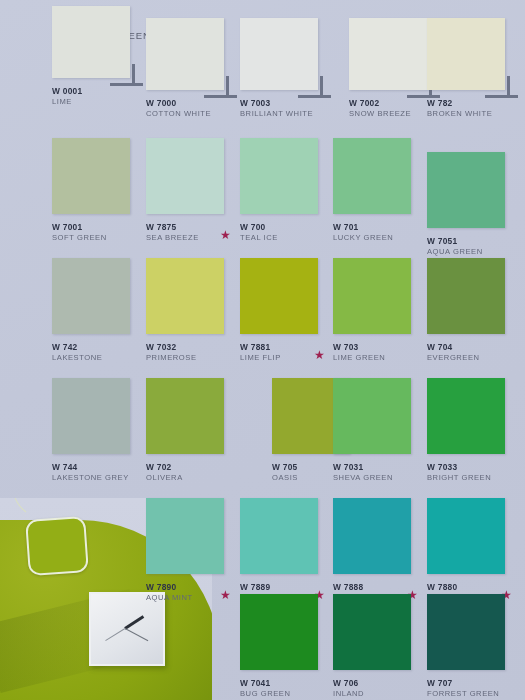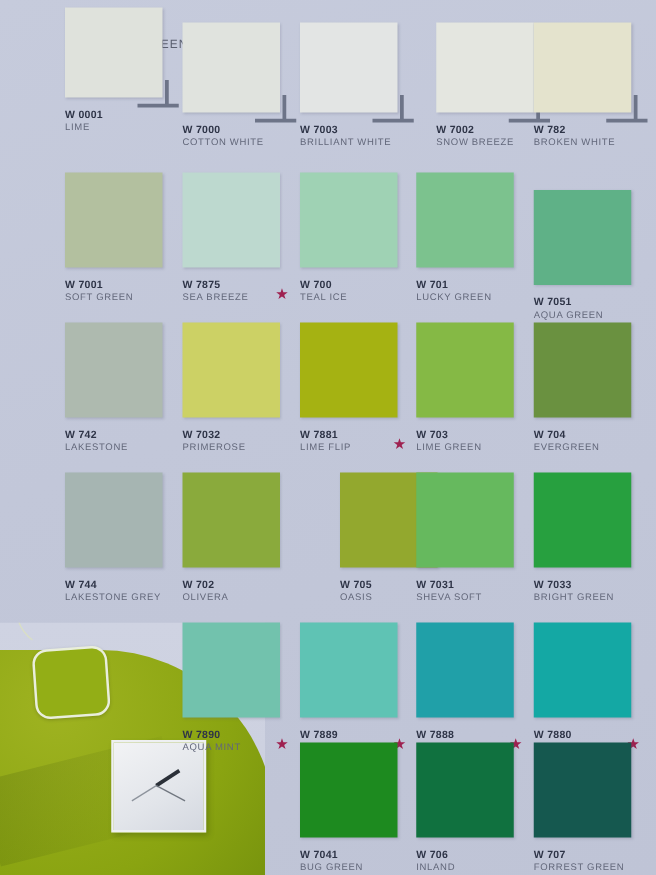--- a/index.html
+++ b/index.html
@@ -360,21 +360,21 @@
         <div class="swatch" style="background: rgb(147, 168, 46);"></div>
         <div class="label">
           <div class="code">W 705</div>
           <div class="name">OASIS</div>
         </div>
       </div>
       <div class="cell r4" style="left: 333px; top: 378px;">
         <div class="swatch" style="background: rgb(102, 185, 94);"></div>
         <div class="label">
           <div class="code">W 7031</div>
-          <div class="name">SHEVA SOFT</div>
+          <div class="name">SHEVA GREEN</div>
         </div>
       </div>
       <div class="cell r4" style="left: 427px; top: 378px;">
         <div class="swatch" style="background: rgb(39, 160, 63);"></div>
         <div class="label">
           <div class="code">W 7033</div>
           <div class="name">BRIGHT GREEN</div>
         </div>
       </div>
       <div class="cell r5" style="left: 146px; top: 498px;">

